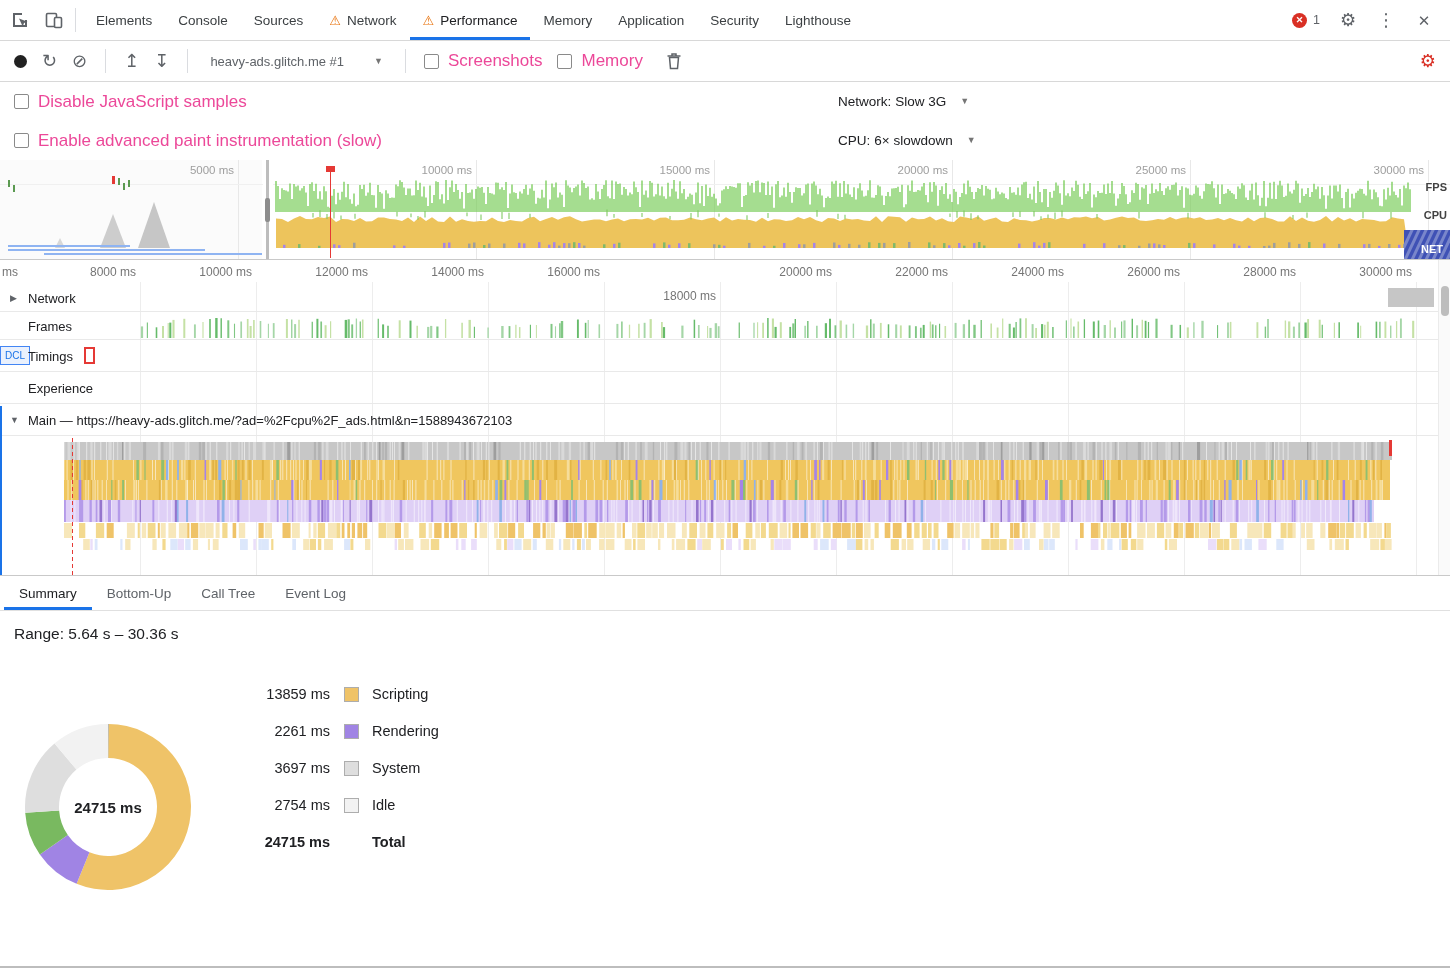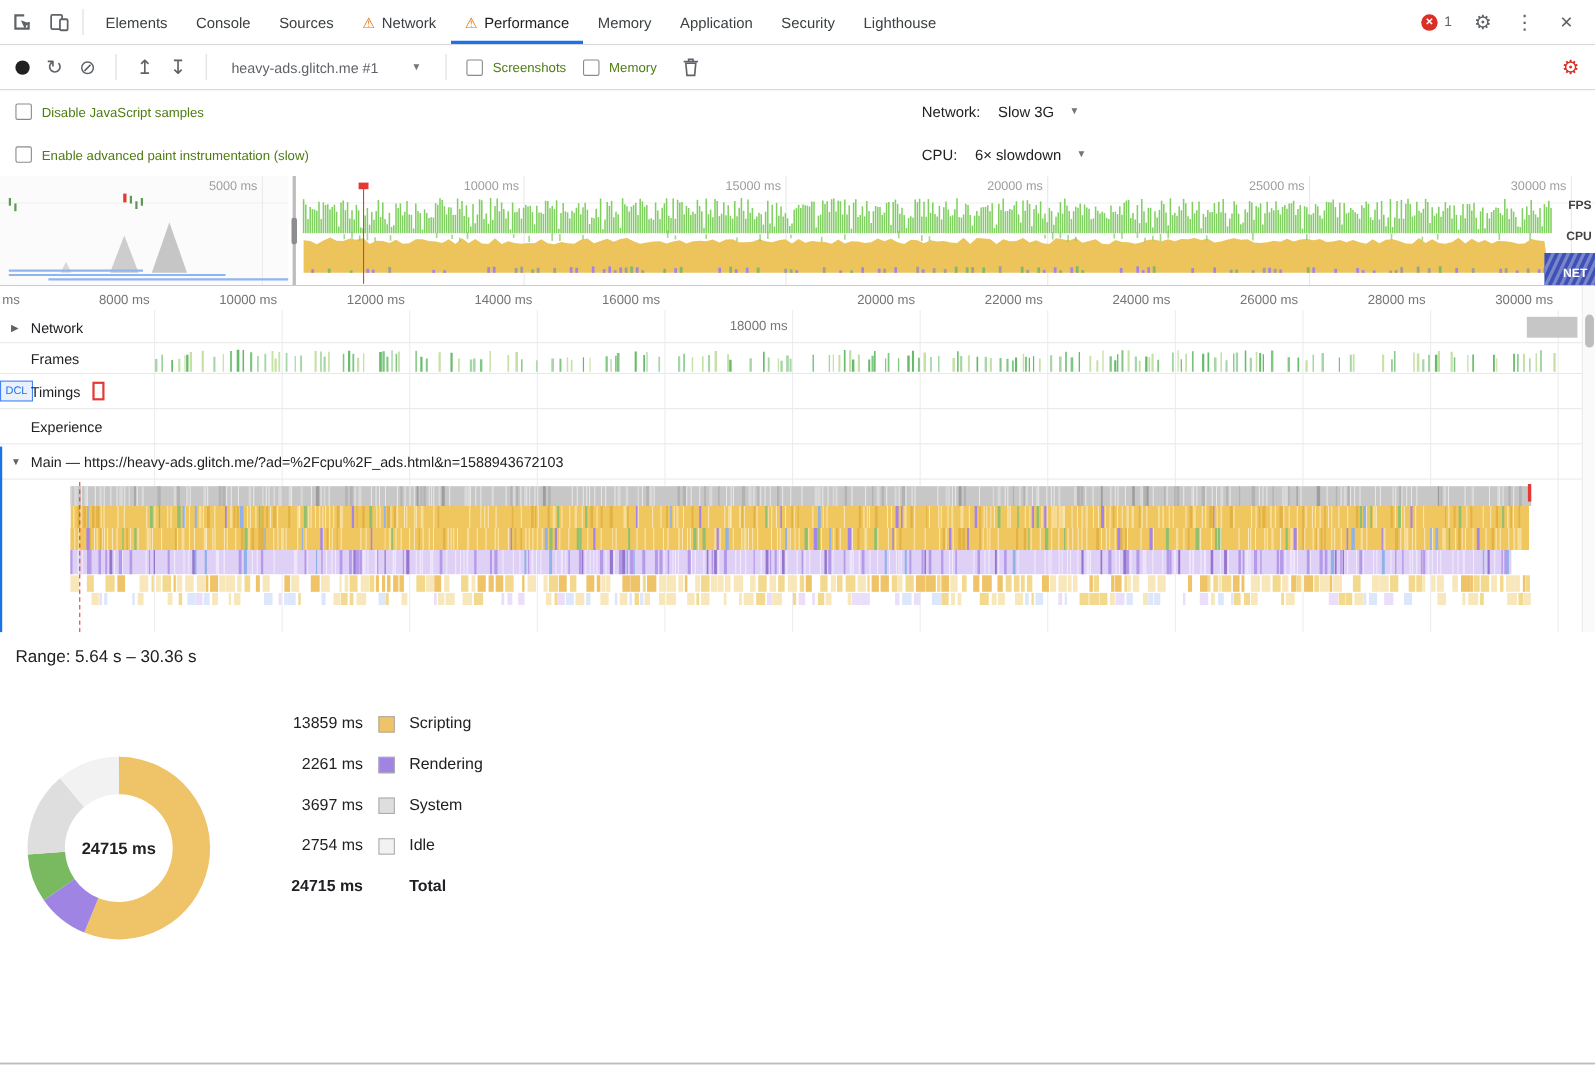--- a/index.html
+++ b/index.html
@@ -22,25 +22,25 @@
   .gicon{font-size:18px;color:#5f6368;line-height:1}
   .close-x{font-size:15px;color:#5f6368;line-height:1}
   
   .perf-toolbar{display:flex;align-items:center;height:41px;border-bottom:1px solid #d8d8d8;padding:0 14px;gap:15px}
   .record-dot{width:13px;height:13px;border-radius:50%;background:#212121;cursor:pointer}
   .ticon{font-size:18px;color:#5f6368;cursor:pointer;line-height:1}
   .profile-select{display:flex;align-items:center;gap:30px;font-size:13px;color:#5f6368;cursor:pointer;padding:0 4px}
   .chev{font-size:9px;color:#757575;line-height:1}
   .check{display:flex;align-items:center;gap:9px;cursor:pointer}
   .cbox{width:15px;height:15px;border:1.5px solid #8a8a8a;border-radius:2px;background:#fff;flex:none}
-  .clab{font-size:12px;color:#4d7c0f;white-space:nowrap}
+  .clab{font-size:17px;color:#ec4899;white-space:nowrap}
   .capture-gear{margin-left:auto;font-size:18px;color:#d93025;cursor:pointer}
   
   .opt-row{position:relative;height:39px;display:flex;align-items:center;padding:0 14px}
-  .throttle{position:absolute;left:838px;display:flex;align-items:center;gap:16px}
+  .throttle{position:absolute;left:838px;display:flex;align-items:center;gap:4px}
   .th-label{font-size:13.5px;color:#202124}
   .th-select{display:flex;align-items:center;gap:14px;font-size:13.5px;color:#202124;cursor:pointer}
   
   .overview{position:relative;height:100px;border-bottom:1px solid #c9c9c9;overflow:hidden}
   .overview svg{position:absolute;left:0;top:0}
   .ov-label{position:absolute;top:4px;width:92px;text-align:right;font-size:11.5px;color:#9e9e9e;pointer-events:none}
   .side-label{position:absolute;font-size:11px;font-weight:bold;color:#424242;text-shadow:0 0 2px #fff,0 0 2px #fff}
   .side-label.fps{top:21px;right:3px}
   .side-label.cpu{top:49px;right:3px}
   .side-label.net{top:83px;right:7px;color:#fff;text-shadow:none}
@@ -2470,20 +2470,34 @@
         <rect x="1329.0" y="101" width="6.6" height="11" fill="#f7e7ba"></rect>
         <line x1="16.5" y1="0" x2="16.5" y2="137" stroke="#e53935" stroke-dasharray="4 3"></line>
         <rect x="1333" y="2" width="3" height="16" fill="#e53935"></rect>
       </svg>
     <div class="blue-edge"></div>
     <div class="vscroll">
       <div class="vthumb"></div>
     </div>
   </div>
 
+  <div class="drawer-tabs">
+    <div class="dtab active">
+        <span>Summary</span>
+      </div>
+    <div class="dtab">
+        <span>Bottom-Up</span>
+      </div>
+    <div class="dtab">
+        <span>Call Tree</span>
+      </div>
+    <div class="dtab">
+        <span>Event Log</span>
+      </div>
+  </div>
 
   <div class="summary">
     <div class="range-text">Range: 5.64 s – 30.36 s</div>
     <div class="donut-wrap">
       <svg width="200" height="200">
           <path d="M100.00 17.00 A83 83 0 0 1 101.00 17.01 L100.59 51.00 A49 49 0 0 0 100.00 51.00 Z" fill="#90b2e9"></path>
           <path d="M100.53 17.00 A83 83 0 1 1 68.59 176.83 L81.46 145.36 A49 49 0 1 0 100.31 51.00 Z" fill="#efc368"></path>
           <path d="M68.59 176.83 A83 83 0 0 1 31.87 147.41 L59.78 127.99 A49 49 0 0 0 81.46 145.36 Z" fill="#a084e4"></path>
           <path d="M31.87 147.41 A83 83 0 0 1 17.20 105.74 L51.12 103.39 A49 49 0 0 0 59.78 127.99 Z" fill="#79b960"></path>
           <path d="M17.20 105.74 A83 83 0 0 1 46.52 36.53 L68.43 62.53 A49 49 0 0 0 51.12 103.39 Z" fill="#dedede"></path>

